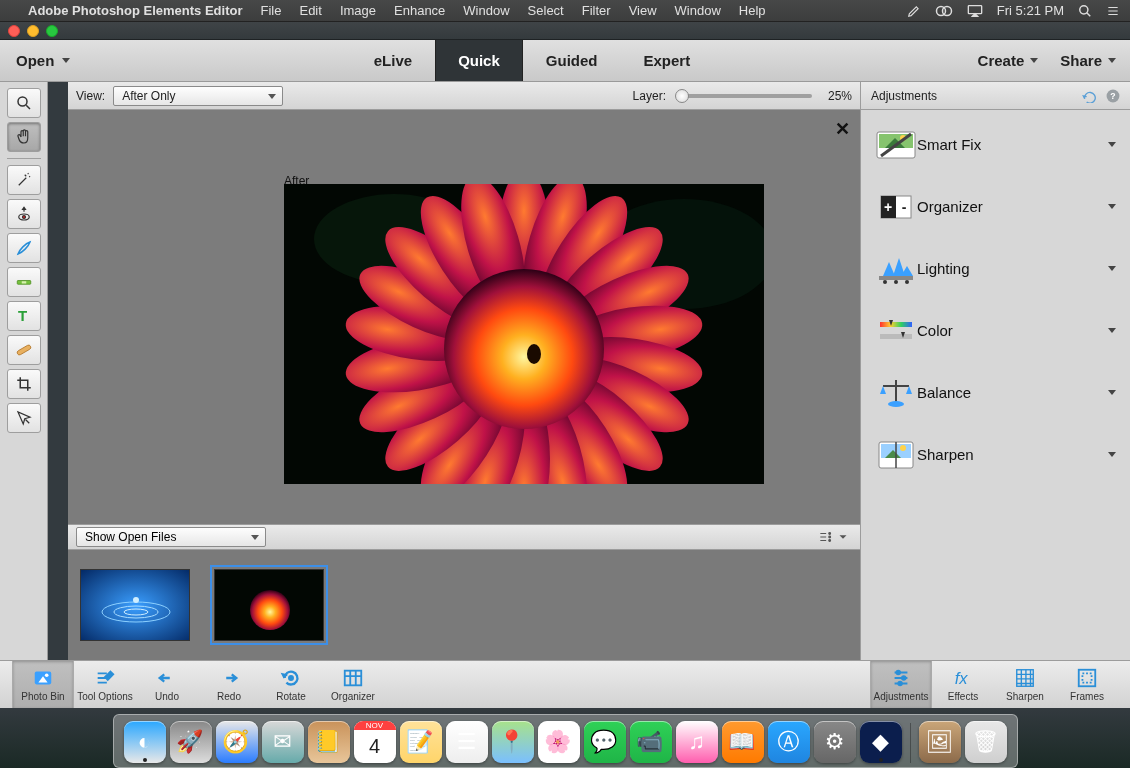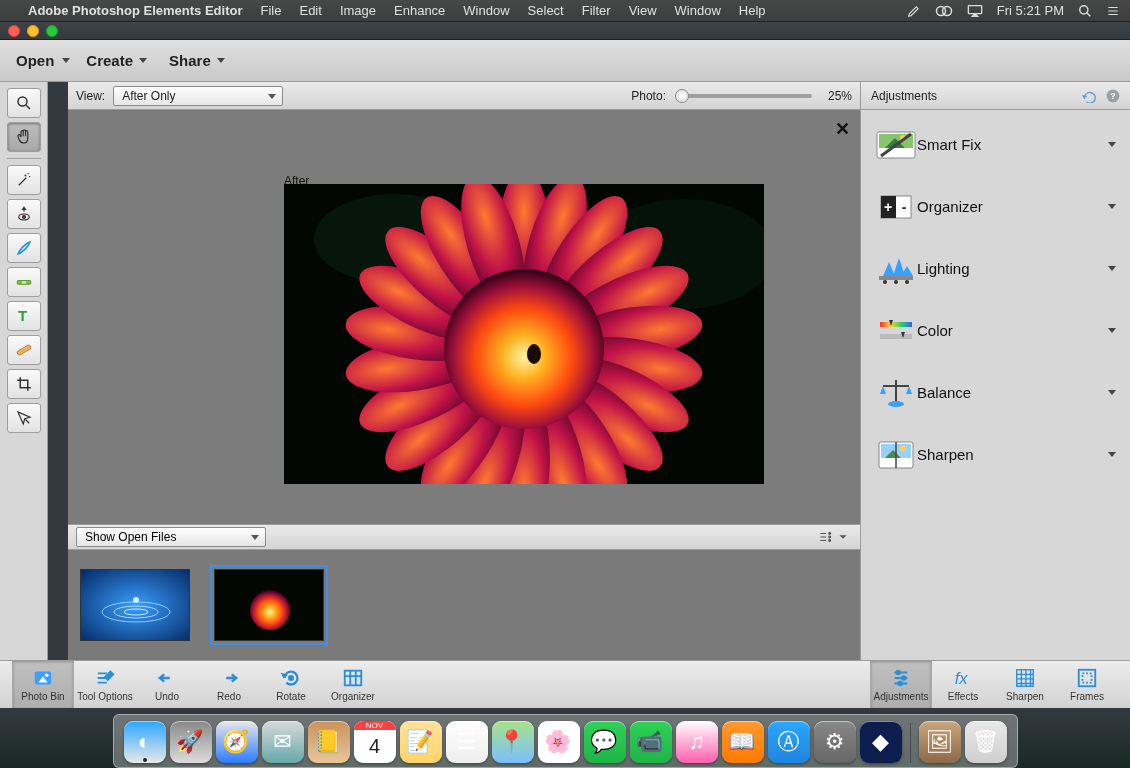--- a/index.html
+++ b/index.html
@@ -160,20 +160,26 @@
     <div class="traffic tl-red"></div>
     <div class="traffic tl-yellow"></div>
     <div class="traffic tl-green"></div>
   </div>
 
   <div class="modebar">
     <div class="open-btn">
       <span>Open</span>
       <span class="caret"></span>
     </div>
+    <div class="center-tabs" id="mode-tabs">
+        <div class="mode-tab">eLive</div>
+        <div class="mode-tab active">Quick</div>
+        <div class="mode-tab">Guided</div>
+        <div class="mode-tab">Expert</div>
+      </div>
     <div class="right-actions">
       <div class="mode-action">
         <span>Create</span>
         <span class="caret"></span>
       </div>
       <div class="mode-action">
         <span>Share</span>
         <span class="caret"></span>
       </div>
     </div>
@@ -241,21 +247,21 @@
       </div>
 
     <div class="centercol">
 
       <div class="viewbar">
         <span>View:</span>
         <div class="dropdown">
           <span>After Only</span>
         </div>
         <span class="spacer"></span>
-        <span>Photo:</span>
+        <span>Layer:</span>
         <div class="zoom-slider">
           <div class="knob"></div>
         </div>
         <span>25%</span>
       </div>
 
       <div class="canvas-area">
         <div class="close-x">✕</div>
         <div class="after-label">After</div>
         <div class="canvas-image">

